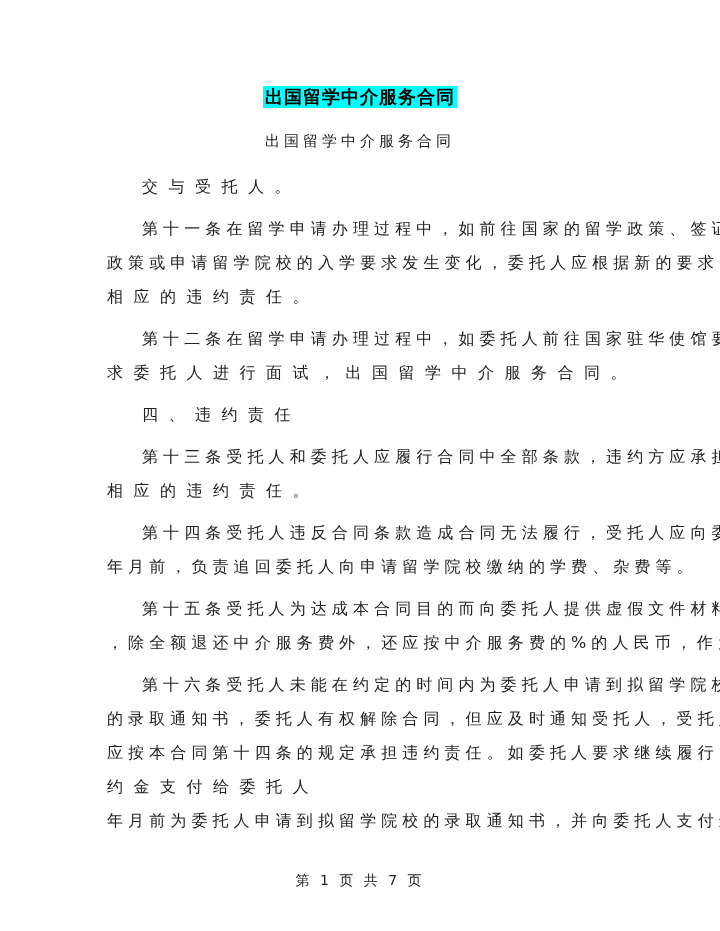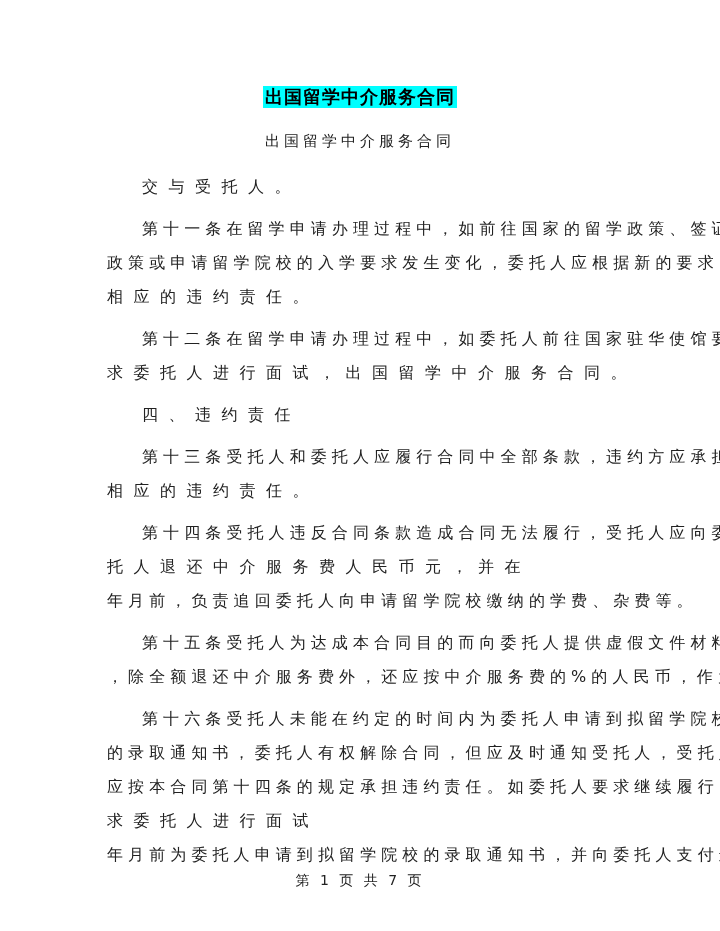--- a/index.html
+++ b/index.html
@@ -40,24 +40,23 @@
     <div class="line indent">交与受托人。</div>
     <div class="line indent just" style="letter-spacing: 0px; word-spacing: 0px;"><span>第</span> <span>十</span> <span>一</span> <span>条</span> <span>在</span> <span>留</span> <span>学</span> <span>申</span> <span>请</span> <span>办</span> <span>理</span> <span>过</span> <span>程</span> <span>中</span> <span>，</span> <span>如</span> <span>前</span> <span>往</span> <span>国</span> <span>家</span> <span>的</span> <span>留</span> <span>学</span> <span>政</span> <span>策</span> <span>、</span> <span>签</span> <span>证</span></div>
     <div class="line just" style="letter-spacing: 0px; word-spacing: 0px;"><span>政</span> <span>策</span> <span>或</span> <span>申</span> <span>请</span> <span>留</span> <span>学</span> <span>院</span> <span>校</span> <span>的</span> <span>入</span> <span>学</span> <span>要</span> <span>求</span> <span>发</span> <span>生</span> <span>变</span> <span>化</span> <span>，</span> <span>委</span> <span>托</span> <span>人</span> <span>应</span> <span>根</span> <span>据</span> <span>新</span> <span>的</span> <span>要</span> <span>求</span> <span>，</span></div>
     <div class="line">相应的违约责任。</div>
     <div class="line indent just" style="letter-spacing: 0px; word-spacing: 0px;"><span>第</span> <span>十</span> <span>二</span> <span>条</span> <span>在</span> <span>留</span> <span>学</span> <span>申</span> <span>请</span> <span>办</span> <span>理</span> <span>过</span> <span>程</span> <span>中</span> <span>，</span> <span>如</span> <span>委</span> <span>托</span> <span>人</span> <span>前</span> <span>往</span> <span>国</span> <span>家</span> <span>驻</span> <span>华</span> <span>使</span> <span>馆</span> <span>要</span></div>
     <div class="line">求委托人进行面试，出国留学中介服务合同。</div>
     <div class="line indent">四、违约责任</div>
     <div class="line indent just" style="letter-spacing: 0px; word-spacing: 0px;"><span>第</span> <span>十</span> <span>三</span> <span>条</span> <span>受</span> <span>托</span> <span>人</span> <span>和</span> <span>委</span> <span>托</span> <span>人</span> <span>应</span> <span>履</span> <span>行</span> <span>合</span> <span>同</span> <span>中</span> <span>全</span> <span>部</span> <span>条</span> <span>款</span> <span>，</span> <span>违</span> <span>约</span> <span>方</span> <span>应</span> <span>承</span> <span>担</span></div>
     <div class="line">相应的违约责任。</div>
     <div class="line indent just" style="letter-spacing: 0px; word-spacing: 0px;"><span>第</span> <span>十</span> <span>四</span> <span>条</span> <span>受</span> <span>托</span> <span>人</span> <span>违</span> <span>反</span> <span>合</span> <span>同</span> <span>条</span> <span>款</span> <span>造</span> <span>成</span> <span>合</span> <span>同</span> <span>无</span> <span>法</span> <span>履</span> <span>行</span> <span>，</span> <span>受</span> <span>托</span> <span>人</span> <span>应</span> <span>向</span> <span>委</span></div>
-    <div class="line">托人退还中介服务费人民币元，并在</div>
     <div class="line just" style="letter-spacing: 0px; word-spacing: 0px;"><span>年</span> <span>月</span> <span>前</span> <span>，</span> <span>负</span> <span>责</span> <span>追</span> <span>回</span> <span>委</span> <span>托</span> <span>人</span> <span>向</span> <span>申</span> <span>请</span> <span>留</span> <span>学</span> <span>院</span> <span>校</span> <span>缴</span> <span>纳</span> <span>的</span> <span>学</span> <span>费</span> <span>、</span> <span>杂</span> <span>费</span> <span>等</span> <span>。</span></div>
     <div class="line indent just" style="letter-spacing: 0px; word-spacing: 0px;"><span>第</span> <span>十</span> <span>五</span> <span>条</span> <span>受</span> <span>托</span> <span>人</span> <span>为</span> <span>达</span> <span>成</span> <span>本</span> <span>合</span> <span>同</span> <span>目</span> <span>的</span> <span>而</span> <span>向</span> <span>委</span> <span>托</span> <span>人</span> <span>提</span> <span>供</span> <span>虚</span> <span>假</span> <span>文</span> <span>件</span> <span>材</span> <span>料</span></div>
     <div class="line just" style="letter-spacing: 0px; word-spacing: 0px;"><span>，</span> <span>除</span> <span>全</span> <span>额</span> <span>退</span> <span>还</span> <span>中</span> <span>介</span> <span>服</span> <span>务</span> <span>费</span> <span>外</span> <span>，</span> <span>还</span> <span>应</span> <span>按</span> <span>中</span> <span>介</span> <span>服</span> <span>务</span> <span>费</span> <span>的</span> <span>%</span> <span>的</span> <span>人</span> <span>民</span> <span>币</span> <span>，</span> <span>作</span> <span>为</span> </div>
     <div class="line indent just" style="letter-spacing: 0px; word-spacing: 0px;"><span>第</span> <span>十</span> <span>六</span> <span>条</span> <span>受</span> <span>托</span> <span>人</span> <span>未</span> <span>能</span> <span>在</span> <span>约</span> <span>定</span> <span>的</span> <span>时</span> <span>间</span> <span>内</span> <span>为</span> <span>委</span> <span>托</span> <span>人</span> <span>申</span> <span>请</span> <span>到</span> <span>拟</span> <span>留</span> <span>学</span> <span>院</span> <span>校</span></div>
     <div class="line just" style="letter-spacing: 0px; word-spacing: 0px;"><span>的</span> <span>录</span> <span>取</span> <span>通</span> <span>知</span> <span>书</span> <span>，</span> <span>委</span> <span>托</span> <span>人</span> <span>有</span> <span>权</span> <span>解</span> <span>除</span> <span>合</span> <span>同</span> <span>，</span> <span>但</span> <span>应</span> <span>及</span> <span>时</span> <span>通</span> <span>知</span> <span>受</span> <span>托</span> <span>人</span> <span>，</span> <span>受</span> <span>托</span> <span>人</span></div>
     <div class="line just" style="letter-spacing: 0px; word-spacing: 0px;"><span>应</span> <span>按</span> <span>本</span> <span>合</span> <span>同</span> <span>第</span> <span>十</span> <span>四</span> <span>条</span> <span>的</span> <span>规</span> <span>定</span> <span>承</span> <span>担</span> <span>违</span> <span>约</span> <span>责</span> <span>任</span> <span>。</span> <span>如</span> <span>委</span> <span>托</span> <span>人</span> <span>要</span> <span>求</span> <span>继</span> <span>续</span> <span>履</span> <span>行</span> <span>，</span></div>
-    <div class="line">求委托人进行面试</div>
+    <div class="line">约金支付给委托人</div>
     <div class="line just" style="letter-spacing: 0px; word-spacing: 0px;"><span>年</span> <span>月</span> <span>前</span> <span>为</span> <span>委</span> <span>托</span> <span>人</span> <span>申</span> <span>请</span> <span>到</span> <span>拟</span> <span>留</span> <span>学</span> <span>院</span> <span>校</span> <span>的</span> <span>录</span> <span>取</span> <span>通</span> <span>知</span> <span>书</span> <span>，</span> <span>并</span> <span>向</span> <span>委</span> <span>托</span> <span>人</span> <span>支</span> <span>付</span> <span>迟</span></div>
   </div>
 
 <div class="footer">第 1 页 共 7 页</div>
 
 </body></html>

